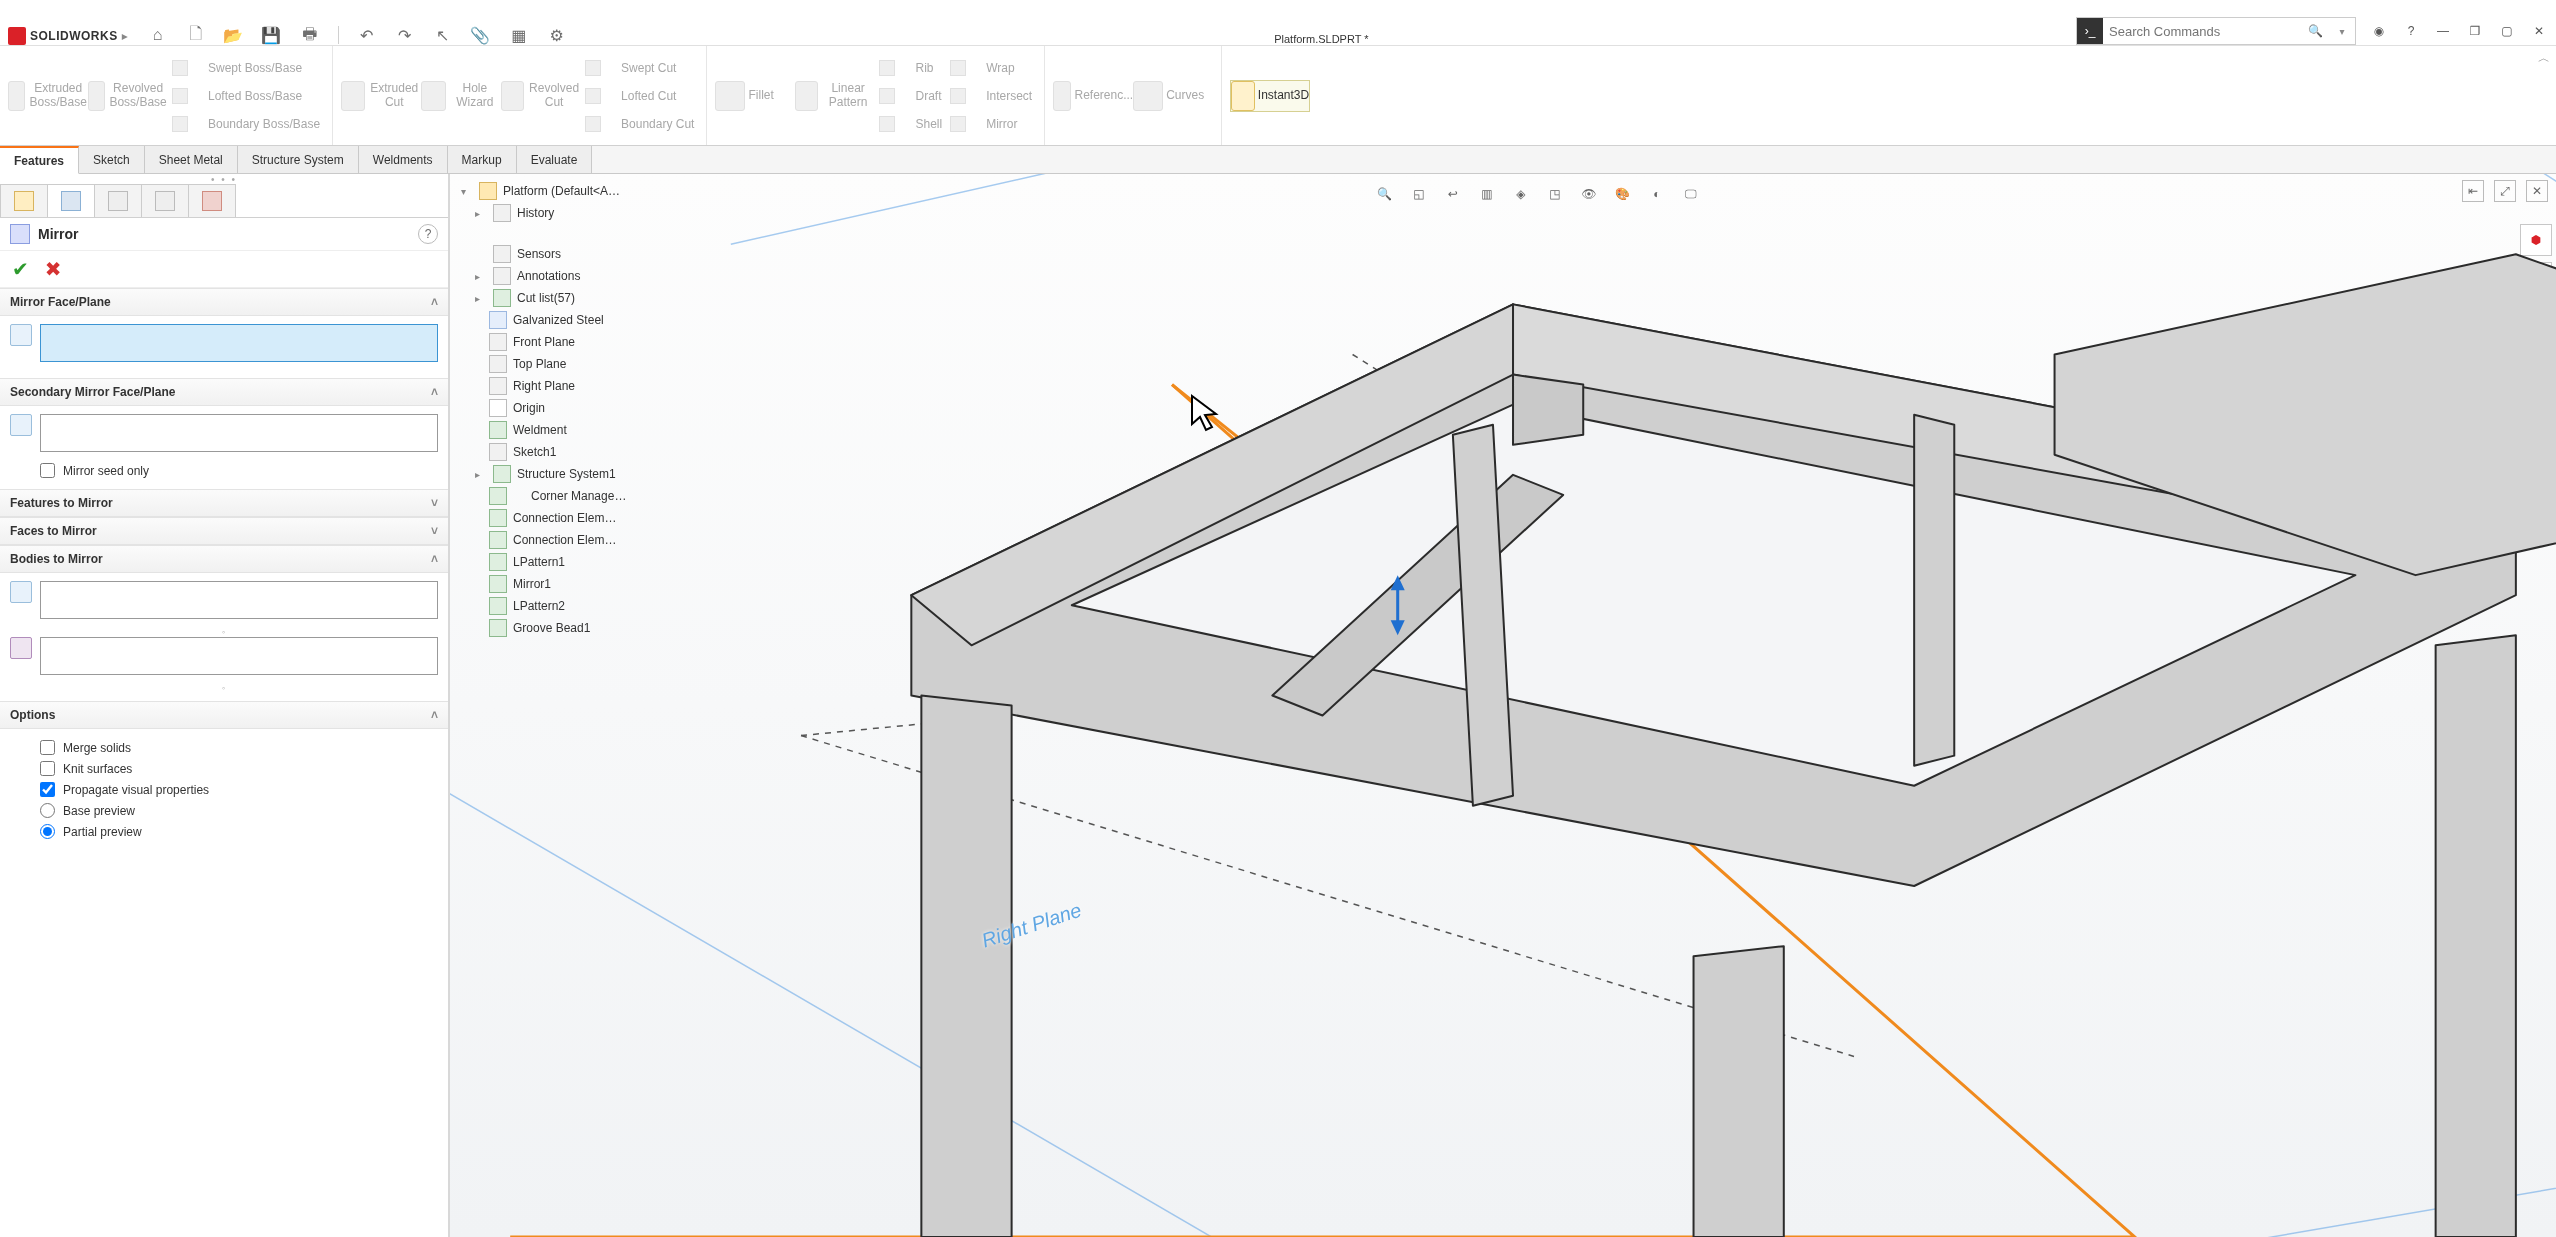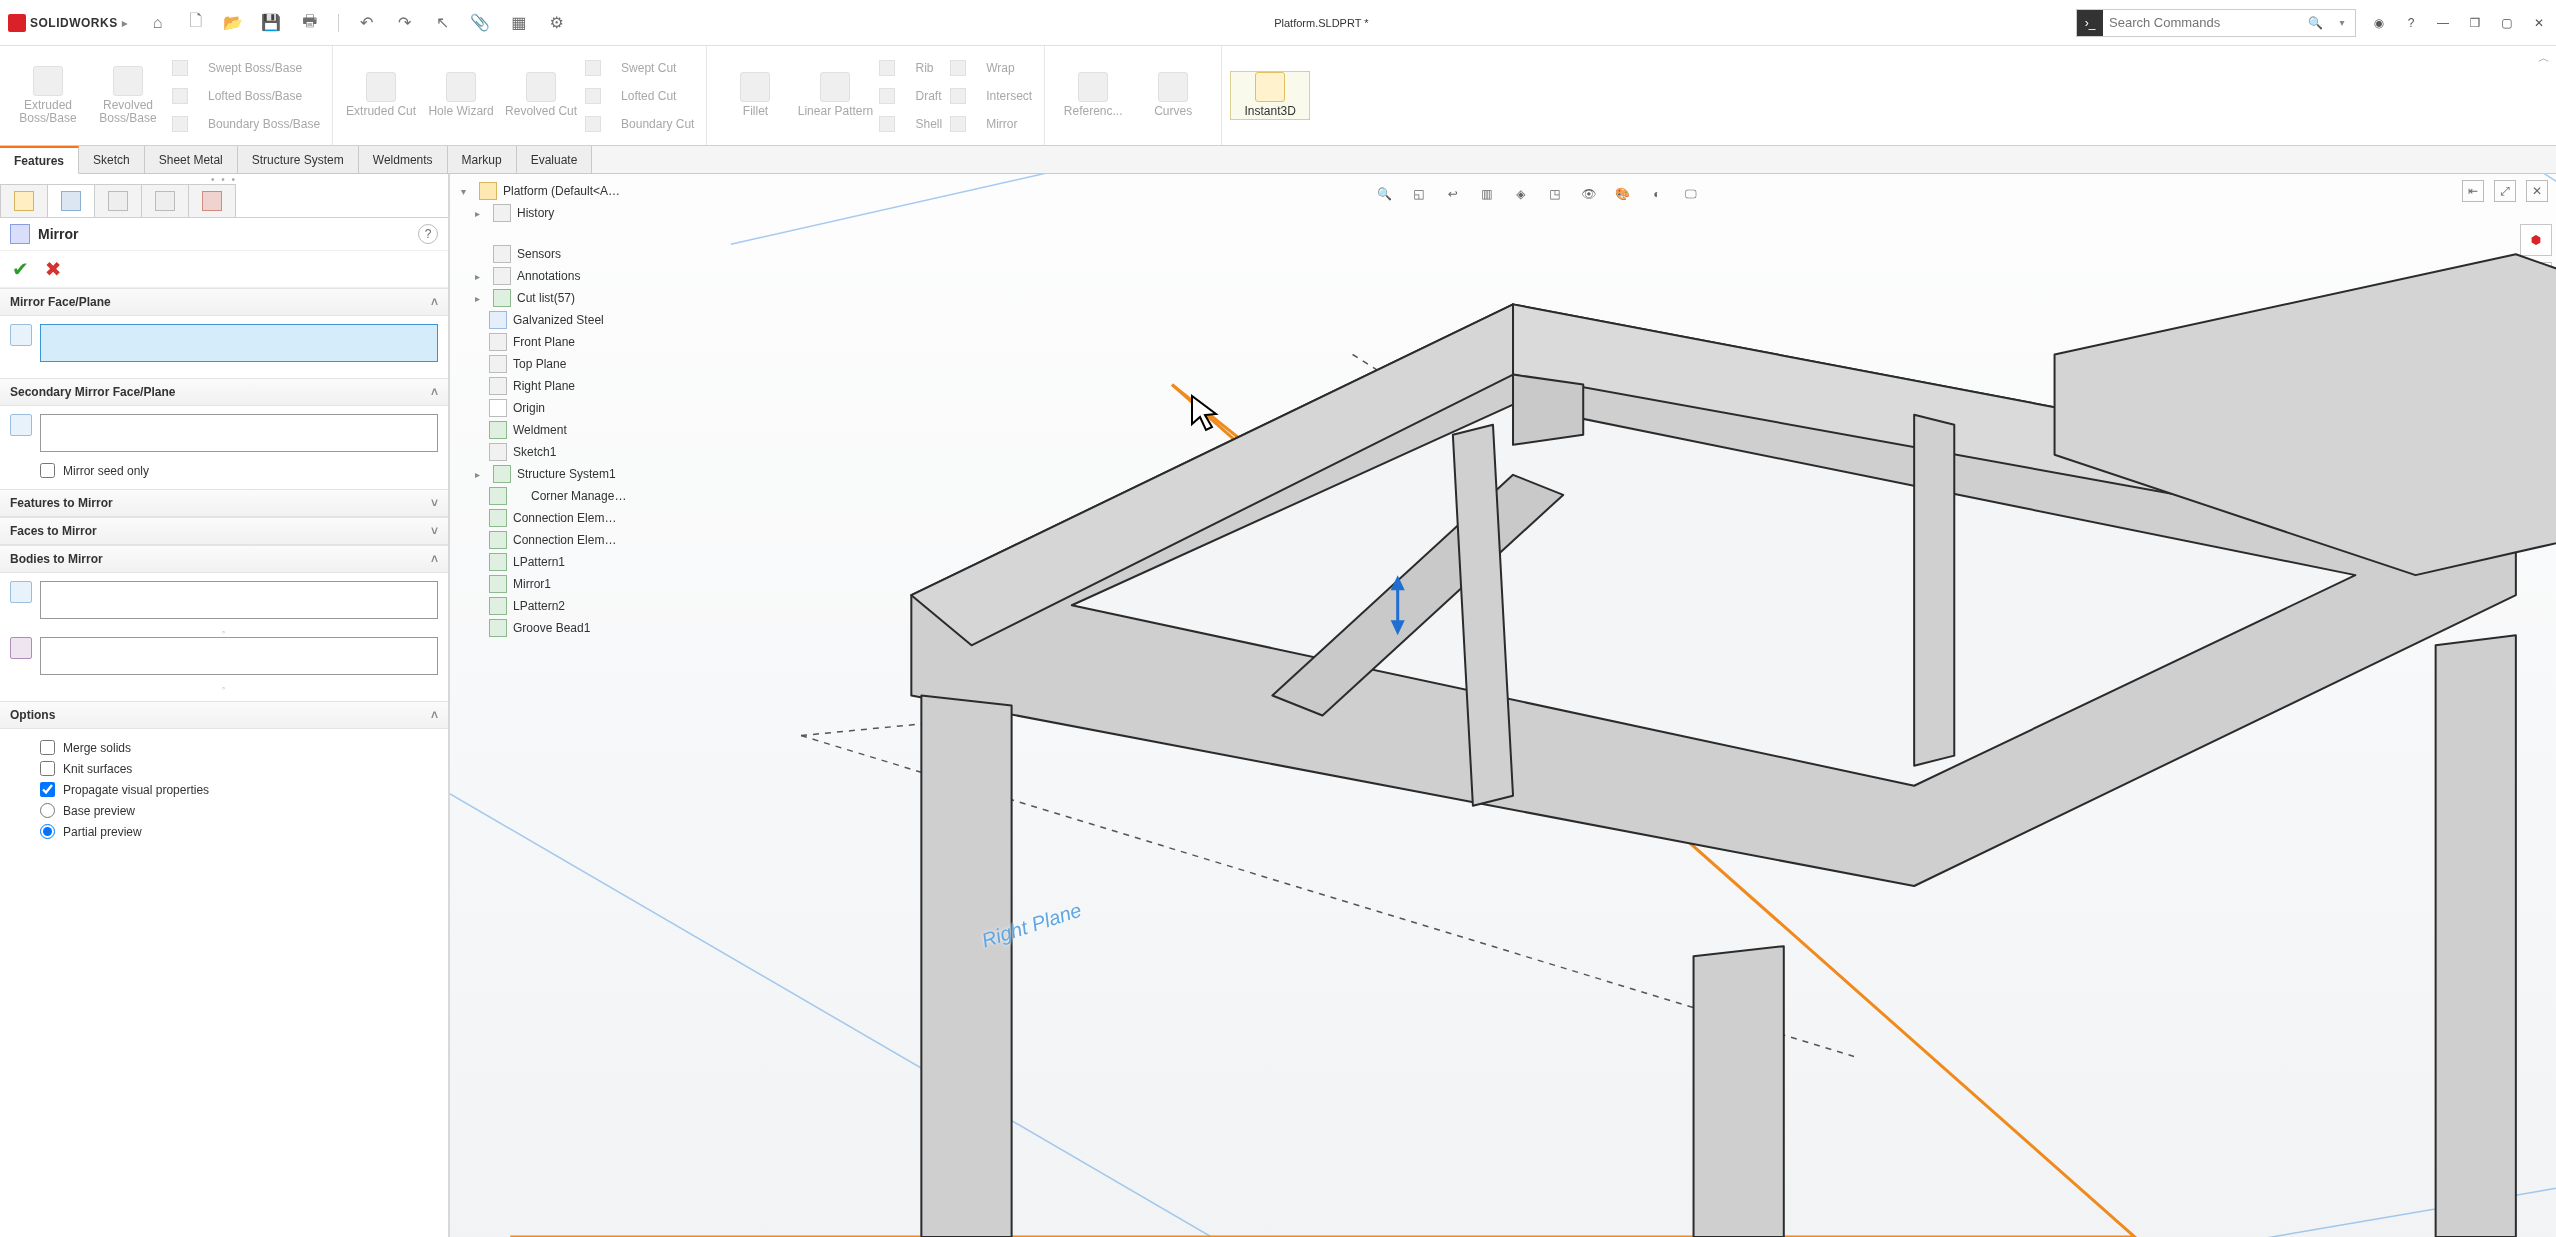--- a/index.html
+++ b/index.html
@@ -1,37 +1,37 @@
 <!DOCTYPE html>
 <html><head>
 <meta charset="utf-8">
 <style>
 * { margin: 0; padding: 0; box-sizing: border-box; font-family: "Segoe UI", Arial, sans-serif; font-size: 12px; }
 body { background: #f4f4f4; overflow: hidden; width: 2556px; height: 1237px; }
 
 
-.titlebar { height: 46px; background: #fff; display: flex; align-items: center; padding: 0 8px; border-bottom: 1px solid #e0e0e0; }
+.titlebar { height: 46px; background: #fff; display: flex; align-items: flex-end; padding: 0 8px; border-bottom: 1px solid #e0e0e0; }
 .logo { display: flex; align-items: center; gap: 4px; margin-right: 20px; }
 .logo-icon { width: 18px; height: 18px; background: #da2128; border-radius: 2px; position: relative; }
 .logo-text { font-weight: 600; color: #333; letter-spacing: 0.5px; }
 .qat { display: flex; align-items: center; gap: 18px; }
 .qat-btn { width: 20px; height: 20px; display: flex; align-items: center; justify-content: center; cursor: pointer; color: #6f6f6f; font-size: 16px; }
 .sep { width: 1px; height: 18px; background: #d0d0d0; }
 .title-center { flex: 1; text-align: center; color: #333; font-size: 11px; }
 .title-right { display: flex; align-items: center; gap: 14px; }
 .search-box { display: flex; align-items: center; background: #fff; border: 1px solid #ccc; height: 28px; width: 280px; }
 .search-box .pre { width: 26px; height: 100%; background: #333; display:flex; align-items:center; justify-content:center; color:#fff; }
 .search-box input { flex: 1; border: none; padding: 0 6px; outline: none; font-size: 13px; color:#555; background:transparent; }
 .search-box .mag { width: 26px; color:#888; display:flex; align-items:center; justify-content:center; }
 .winctl { width: 18px; height: 18px; display:flex; align-items:center; justify-content:center; cursor:pointer; color:#555; }
 
 
 .ribbon { height: 100px; background: #fff; border-bottom: 1px solid #d0d0d0; display: flex; align-items: stretch; position: relative; }
 .rgroup { display: flex; align-items: center; padding: 4px 8px; border-right: 1px solid #e6e6e6; }
-.rbtn-large { display: flex; flex-direction: column; align-items: center; width: 80px; color: #a8a8a8; cursor: default; gap:3px; text-align:center; line-height:1.1; }
+.rbtn-large { display: flex; align-items: center; width: 80px; color: #a8a8a8; cursor: default; gap:3px; text-align:center; line-height:1.1; }
 .rbtn-large .ico { width: 30px; height: 30px; background: #efefef; border: 1px solid #e0e0e0; border-radius:3px; }
 .rbtn-small { display: flex; align-items: center; gap: 20px; color: #a8a8a8; height: 26px; padding: 0 4px; }
 .rbtn-small .ico { width: 16px; height: 16px; background: #efefef; border: 1px solid #e0e0e0; }
 .rstack { display:flex; flex-direction:column; justify-content:center; gap:2px; }
 .rbtn-large.active { background: #fafaec; border:1px solid #d6d092; color:#333; }
 .rbtn-large.active .ico { background:#fff2cc; border-color:#e0c060; }
 .ribbon-collapse { position:absolute; right:6px; top:4px; color:#888; cursor:pointer; }
 
 
 .tabs { height: 28px; background: #f5f5f5; display: flex; align-items: stretch; border-bottom: 1px solid #c9c9c9; }

